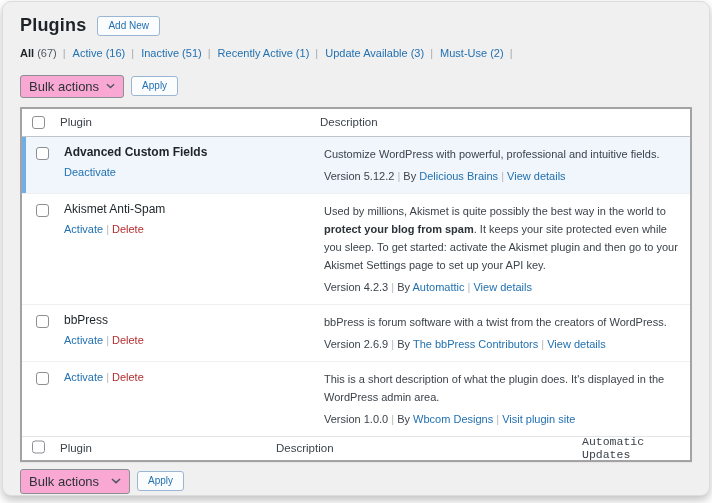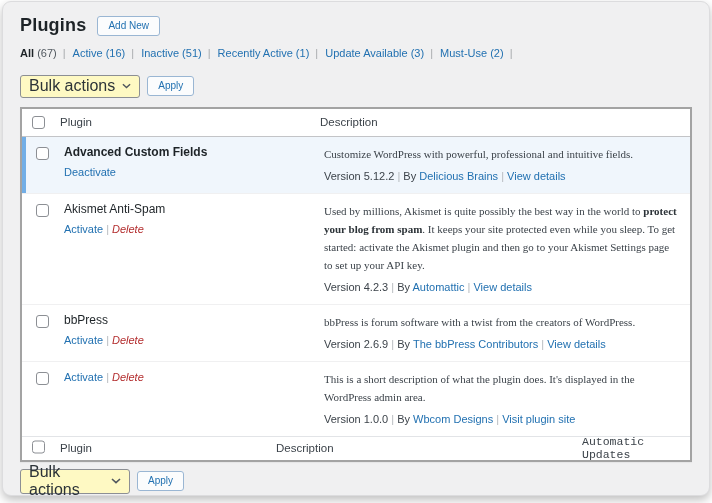--- a/index.html
+++ b/index.html
@@ -30,22 +30,22 @@
   .filter-link .fcount{color:#2271b1;}
   .filter-link.current{color:#1d2327;font-weight:700;}
   .filter-link.current .fcount{color:#50575e;font-weight:400;}
   .fsep{color:#a7aaad;margin:0 4px 0 6px;}
   
   .tablenav{display:flex;align-items:center;gap:7px;}
   .tablenav.top{margin:13px 0 9px 0;}
   .tablenav.bottom{margin:7px 0 0 0;}
   .select{
     display:inline-flex;align-items:center;gap:7px;
-    border:1px solid #8c8f94;border-radius:3px;background:#fef9c3;
-    color:#2c3338;font-size:16px;padding:0 8px;height:23px;box-sizing:border-box;cursor:pointer;
+    border:1px solid #8c8f94;border-radius:3px;background:#f9a8d4;
+    color:#2c3338;font-size:13px;padding:0 8px;height:23px;box-sizing:border-box;cursor:pointer;
   }
   .select.wide{width:110px;justify-content:space-between;height:25px;}
   
   .table{
     background:#fff;border:2px solid #a3a3a3;
     box-shadow:0 1px 1px rgba(0,0,0,0.04);
   }
   .thead{
     display:flex;align-items:center;height:27px;
     border-bottom:1px solid #c3c4c7;font-size:11.5px;color:#3c434a;
@@ -60,24 +60,24 @@
     background:#fff;cursor:pointer;
   }
   .prow{display:flex;padding:8px 0 9px 4px;}
   .prow + .prow{border-top:1px solid #f0f0f1;}
   .prow .cb-cell{padding-top:2px;}
   .prow.active{background:#f0f6fc;box-shadow:inset 4px 0 0 0 #72aee6;border-top:none;}
   .pname{font-size:12px;color:#1d2327;margin:0 0 5px 0;line-height:1.3;}
   .prow.active .pname{font-weight:700;}
   .pactions{font-size:11px;line-height:1.3;}
   a.rowlink{color:#2271b1;text-decoration:none;cursor:pointer;}
-  a.rowlink.delete{color:#b32d2e;font-style:italic;}
+  a.rowlink.delete{color:#b32d2e;}
   .pipe{color:#b5b9bd;}
   .pactions .pipe{margin:0 3px;}
-  .pdesc{margin:0;font-size:11px;line-height:18px;color:#3c434a;font-family:Liberation Serif, serif;}
+  .pdesc{margin:0;font-size:11px;line-height:18px;color:#3c434a;}
   .pdesc strong{font-weight:700;color:#2c3338;}
   .pmeta{margin:5px 0 0 0;font-size:11px;line-height:16px;color:#3c434a;}
   .tfoot{
     position:relative;height:23px;border-top:1px solid #e2e4e7;
     font-size:11.5px;color:#3c434a;
   }
   .tfoot .fitem{position:absolute;top:50%;transform:translateY(-50%);}
   .tfoot .f-cb{left:10px;}
   .tfoot .f-plugin{left:38px;}
   .tfoot .f-desc{left:254px;}

